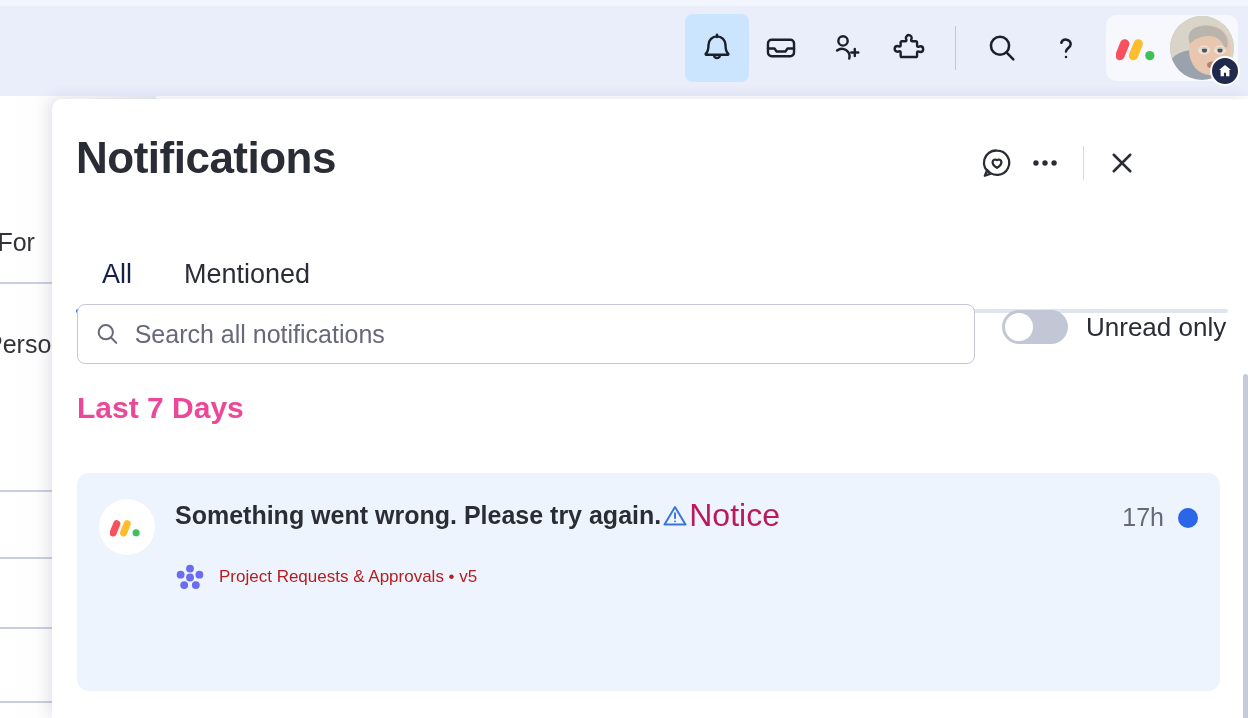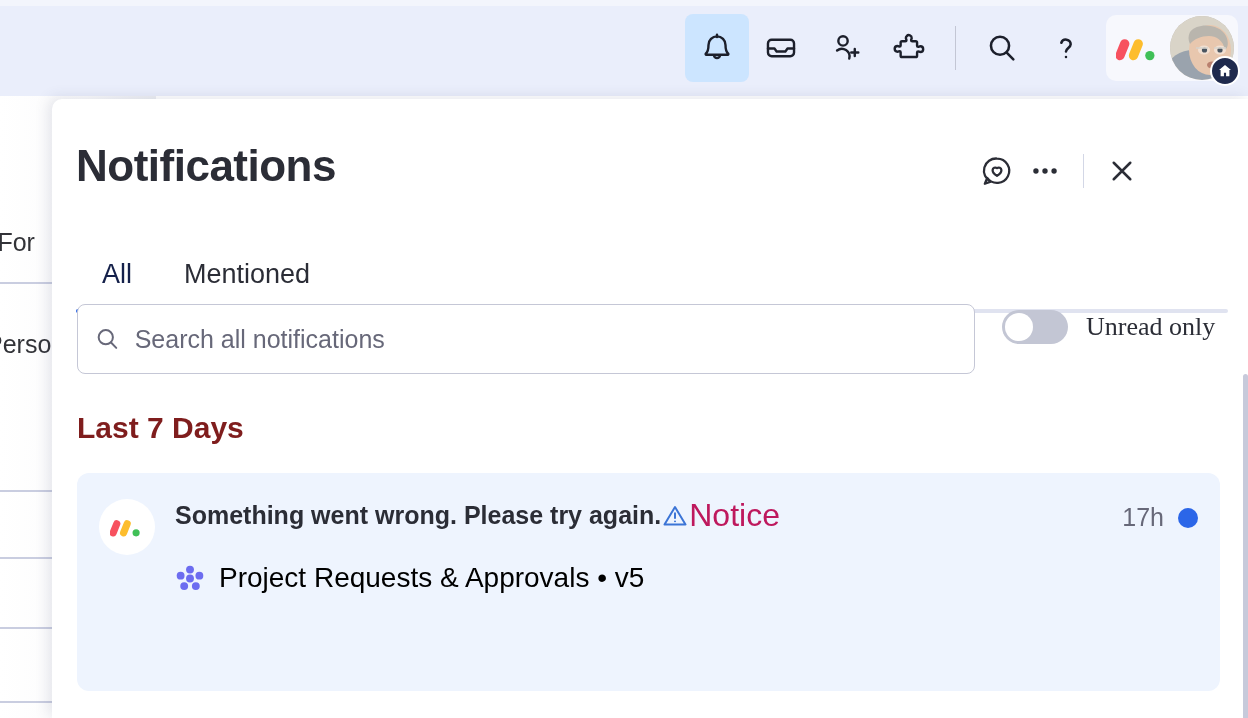--- a/index.html
+++ b/index.html
@@ -113,21 +113,21 @@
     left: 52px; top: 99px;
     width: 1196px; height: 619px;
     background: #ffffff;
     border-top-left-radius: 10px;
     box-shadow: -4px -2px 14px rgba(60,70,110,0.13);
     overflow: hidden;
   }
 
   .panel-header {
     position: absolute;
-    left: 0; top: 12px;
+    left: 0; top: 4px;
     width: 1112px; height: 108px;
     display: flex;
     align-items: center;
   }
   .panel-title {
     position: absolute;
     left: 24px; top: 30px;
     font-size: 44px;
     font-weight: bold;
     color: #2b2d36;
@@ -190,21 +190,21 @@
   .search-row {
     position: absolute;
     left: 0; top: 205px;
     width: 1196px;
     display: flex;
     align-items: center;
   }
   .search-box {
     position: absolute;
     left: 25px; top: 0;
-    width: 898px; height: 70px;
+    width: 898px; height: 60px;
     border: 1.5px solid #c5c7d6;
     border-radius: 8px;
     display: flex;
     align-items: center;
     padding: 0 16px;
     background: #ffffff;
     cursor: text;
   }
   .search-input {
     border: none;
@@ -237,30 +237,29 @@
     position: absolute;
     left: 3px; top: 3px;
     width: 28px; height: 28px;
     border-radius: 50%;
     background: #ffffff;
   }
   .unread-label {
     font-size: 26px;
     color: #2b2d36;
     white-space: nowrap;
-    font-family: Liberation Serif, serif;
   }
 
   
   .section-title {
     position: absolute;
-    left: 25px; top: 312px;
+    left: 25px; top: 292px;
     font-size: 30px;
     font-weight: bold;
-    color: #7f1d1d;
+    color: #ec4899;
   }
 
   
   .notif-card {
     position: absolute;
     left: 25px; top: 374px;
     width: 1143px;
     min-height: 218px;
     background: #eef4fe;
     border-radius: 12px;
@@ -299,22 +298,22 @@
     font-size: 25px;
     color: #2b2d36;
     margin-top: 26px;
   }
   .notif-meta {
     display: flex;
     align-items: center;
     margin-top: 28px;
   }
   .meta-label {
-    font-size: 28px;
-    color: #000000;
+    font-size: 17px;
+    color: #b91c1c;
     margin-left: 14px;
   }
   .notif-right {
     display: flex;
     align-items: center;
     gap: 14px;
     margin-left: 20px;
     flex: none;
     padding-top: 6px;
   }

